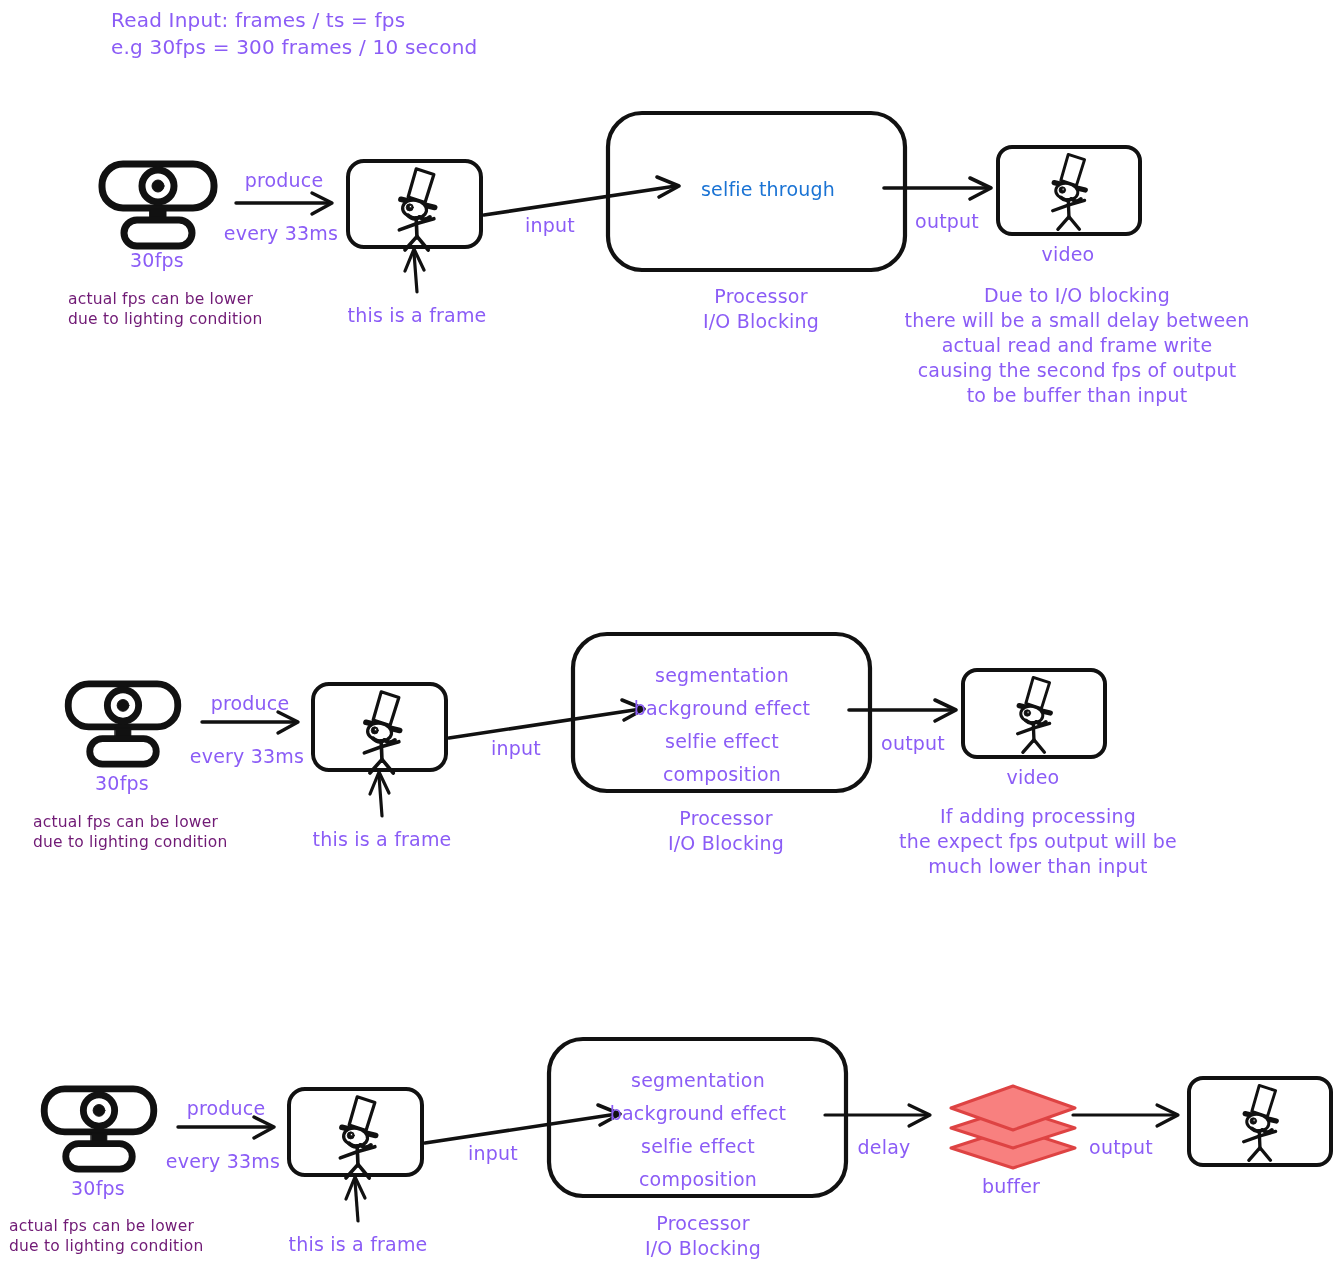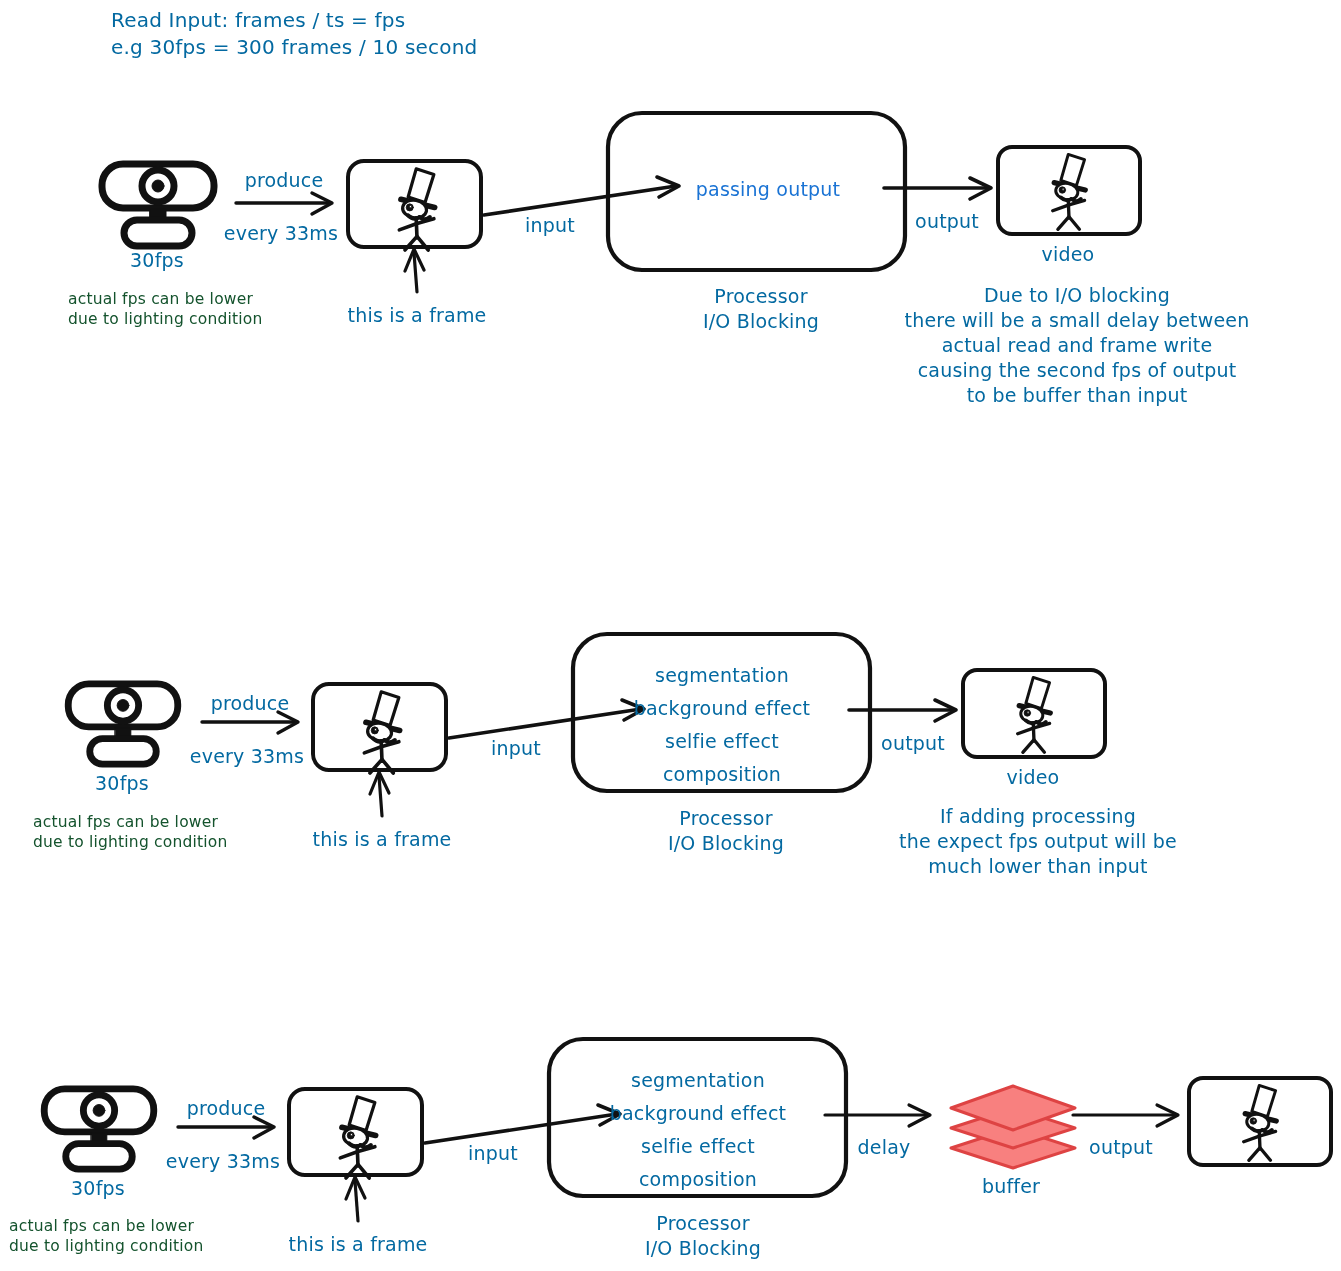--- a/index.html
+++ b/index.html
@@ -7,26 +7,26 @@
     width:1341px;height:1271px;
     background:#ffffff;
     font-family:"DejaVu Sans", sans-serif;
     color:#1a1a1a;
     overflow:hidden;
     position:relative;
   }
   #stage{position:absolute;left:0;top:0;width:1341px;height:1271px;}
   .lyr{position:absolute;left:0;top:0;width:1341px;height:1271px;overflow:visible;}
   .txt{position:absolute;white-space:pre;font-family:"DejaVu Sans", sans-serif;
-       color:#0369a1;letter-spacing:.2px;}
+       color:#8b5cf6;letter-spacing:.2px;}
   .ctr{transform:translateX(-50%);text-align:center;}
   .hdr{font-size:20px;line-height:27px;}
   .lbl{font-size:19px;line-height:26px;}
   .note{font-size:19px;line-height:25px;}
-  .orange{color:#14532d;font-size:15.5px;line-height:20px;}
+  .orange{color:#701a75;font-size:15.5px;line-height:20px;}
   .blue{color:#1a73d4;}
   .proc-list{font-size:19px;line-height:33px;text-align:center;}
 </style>
 </head>
 <body>
 
 <div id="stage">
 
   <svg class="lyr" viewBox="0 0 1341 1271">
     <defs>
@@ -183,21 +183,21 @@
     <div class="txt lbl ctr" style="left:157px;top:247px;">30fps</div>
     <div class="txt orange" style="left:68px;top:289px;">actual fps can be lower</div>
     <div class="txt orange" style="left:68px;top:309px;">due to lighting condition</div>
 
     <div class="txt lbl ctr" style="left:284px;top:167px;">produce</div>
     <div class="txt lbl ctr" style="left:281px;top:220px;">every 33ms</div>
 
     <div class="txt lbl ctr" style="left:550px;top:212px;">input</div>
     <div class="txt lbl ctr" style="left:417px;top:302px;">this is a frame</div>
 
-    <div class="txt lbl ctr blue" style="left:768px;top:176px;">passing output</div>
+    <div class="txt lbl ctr blue" style="left:768px;top:176px;">selfie through</div>
     <div class="txt lbl ctr" style="left:761px;top:283px;">Processor</div>
     <div class="txt lbl ctr" style="left:761px;top:308px;">I/O Blocking</div>
 
     <div class="txt lbl ctr" style="left:947px;top:208px;">output</div>
     <div class="txt lbl ctr" style="left:1068px;top:241px;">video</div>
 
     <div class="txt note ctr" style="left:1077px;top:283px;">Due to I/O blocking</div>
     <div class="txt note ctr" style="left:1077px;top:308px;">there will be a small delay between</div>
     <div class="txt note ctr" style="left:1077px;top:333px;">actual read and frame write</div>
     <div class="txt note ctr" style="left:1077px;top:358px;">causing the second fps of output</div>

